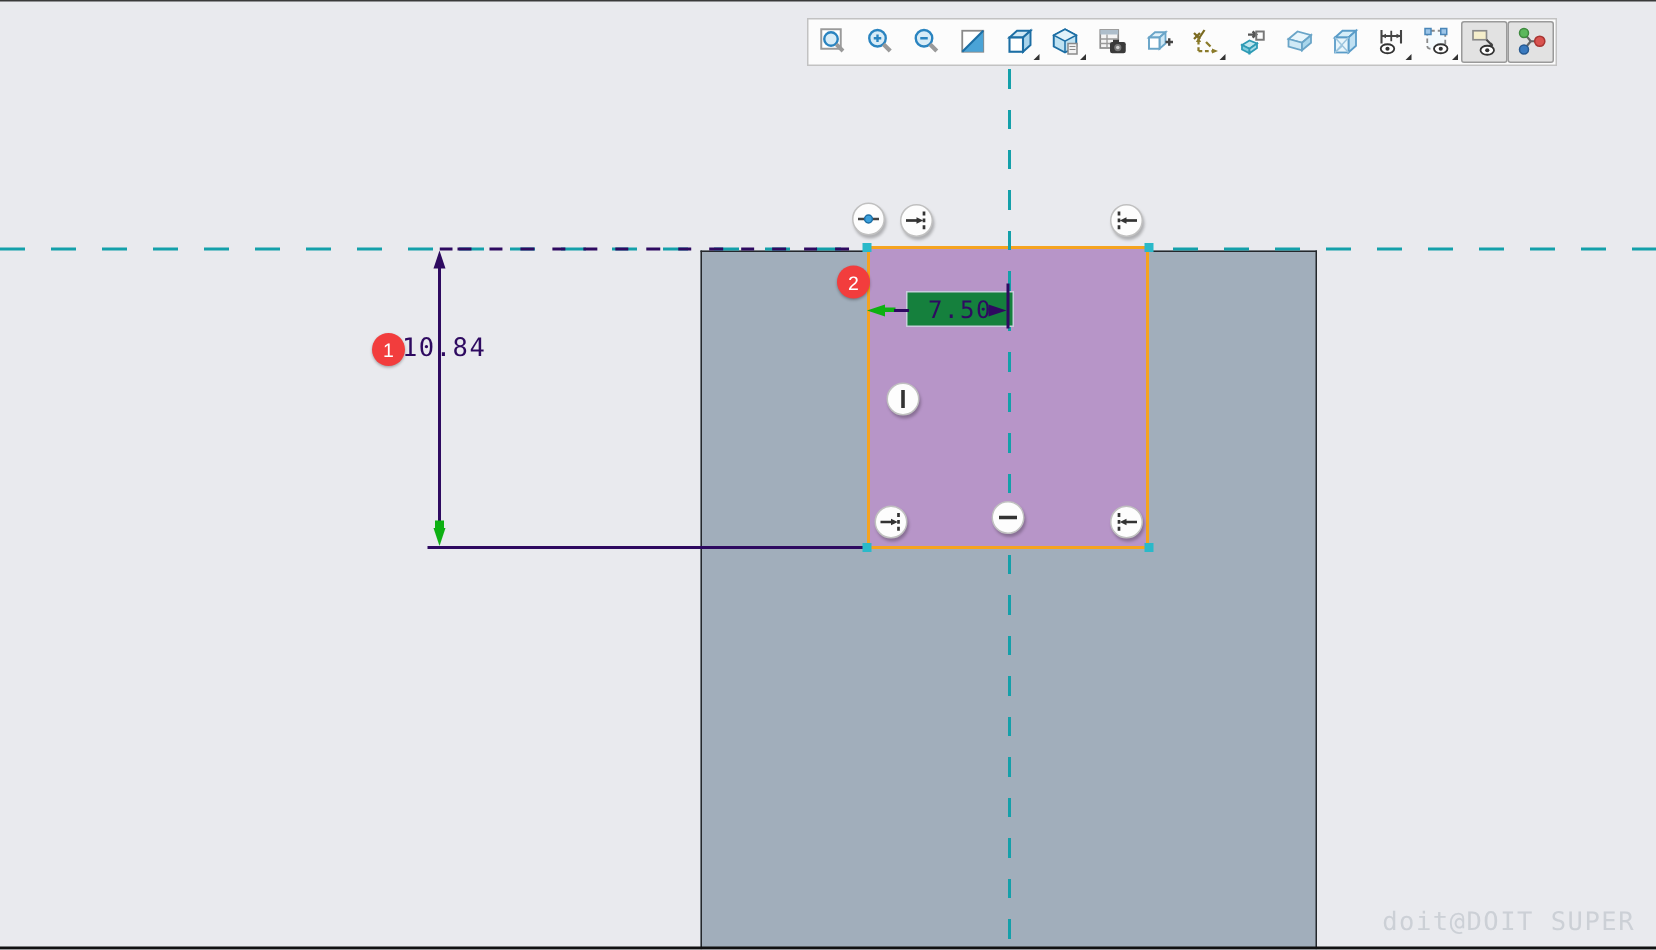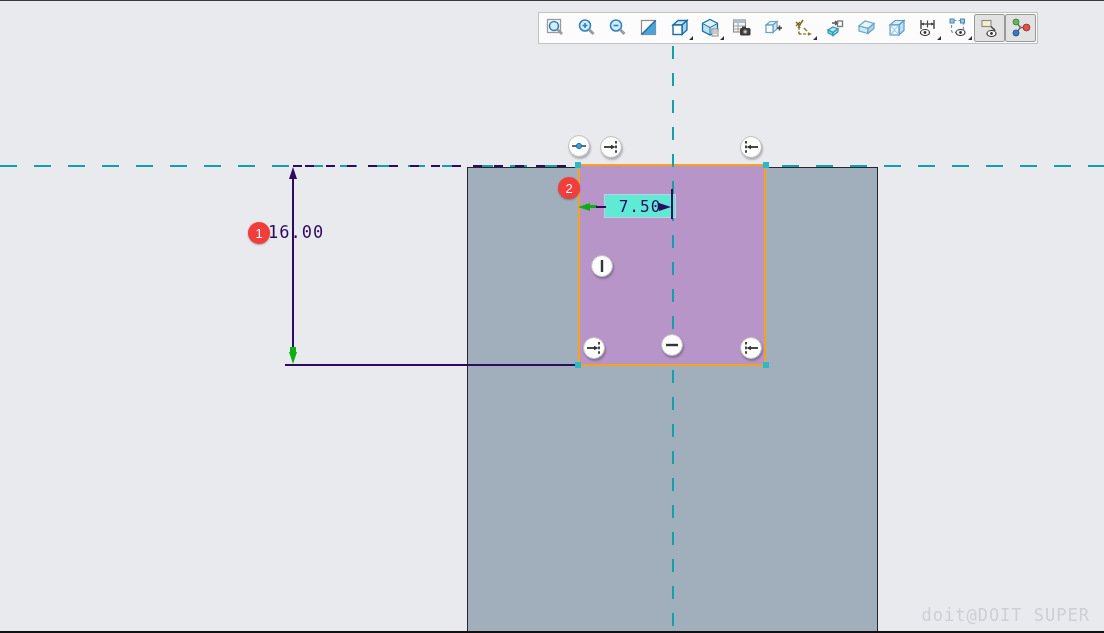--- a/index.html
+++ b/index.html
@@ -66,21 +66,21 @@
   #dim1-grip{position:absolute;left:290px;top:347px;width:6px;height:7px;background:#0db012;z-index:6;}
   #dim1-ext-bottom{position:absolute;left:285px;top:364px;width:293px;height:2px;background:#2e0a60;z-index:6;}
   #dim1-text{
     position:absolute;left:268px;top:222px;z-index:6;color:#2e0a60;
     font-family:"DejaVu Sans Mono",monospace;font-size:17px;letter-spacing:1px;
   }
 
   
   #dim2-box{
     position:absolute;left:604px;top:194px;width:72px;height:24px;z-index:7;
-    background:#5eead4;border:1px solid #c9cbdd;box-sizing:border-box;
+    background:#15803d;border:1px solid #c9cbdd;box-sizing:border-box;
     display:flex;align-items:center;justify-content:center;
     color:#2e0a60;font-family:"DejaVu Sans Mono",monospace;font-size:16px;letter-spacing:1px;
   }
   #dim2-arrow-left{position:absolute;left:578px;top:203px;width:0;height:0;z-index:8;
     border-top:4px solid transparent;border-bottom:4px solid transparent;border-right:12px solid #0db012;}
   #dim2-tail-green{position:absolute;left:589px;top:205px;width:8px;height:3px;background:#0db012;z-index:8;}
   #dim2-line{position:absolute;left:596px;top:206px;width:10px;height:2px;background:#2e0a60;z-index:8;}
   #dim2-arrow-right{position:absolute;left:659px;top:203px;width:0;height:0;z-index:8;
     border-top:4px solid transparent;border-bottom:4px solid transparent;border-left:12px solid #2e0a60;}
   #dim2-ext-v{position:absolute;left:671px;top:189px;width:2px;height:30px;background:#2e0a60;z-index:8;}
@@ -329,21 +329,21 @@
   <div class="vertex" style="left:575px;top:162px;"></div>
   <div class="vertex" style="left:763px;top:162px;"></div>
   <div class="vertex" style="left:575px;top:362px;"></div>
   <div class="vertex" style="left:763px;top:362px;"></div>
 
   <div id="dim1-line"></div>
   <div id="dim1-arrow-top"></div>
   <div id="dim1-grip"></div>
   <div id="dim1-arrow-bottom"></div>
   <div id="dim1-ext-bottom"></div>
-  <div id="dim1-text">16.00</div>
+  <div id="dim1-text">10.84</div>
   <div id="badge-1" class="badge">
     <span>1</span>
   </div>
 
   <div id="dim2-arrow-left"></div>
   <div id="dim2-tail-green"></div>
   <div id="dim2-line"></div>
   <div id="dim2-box">
     <span>7.50</span>
   </div>

